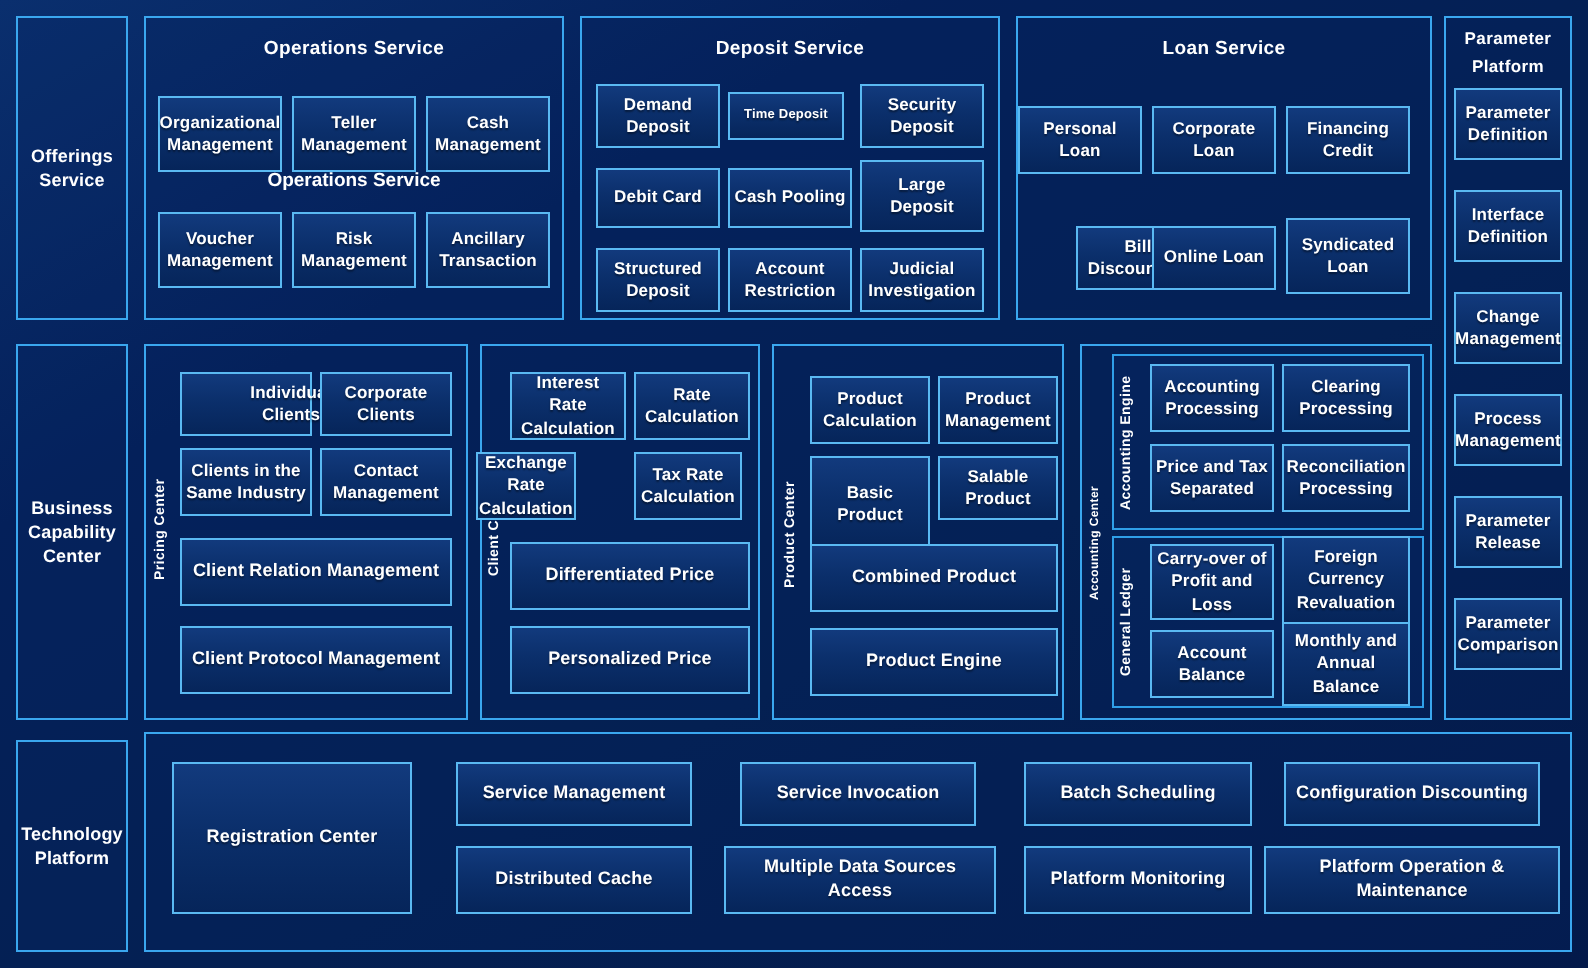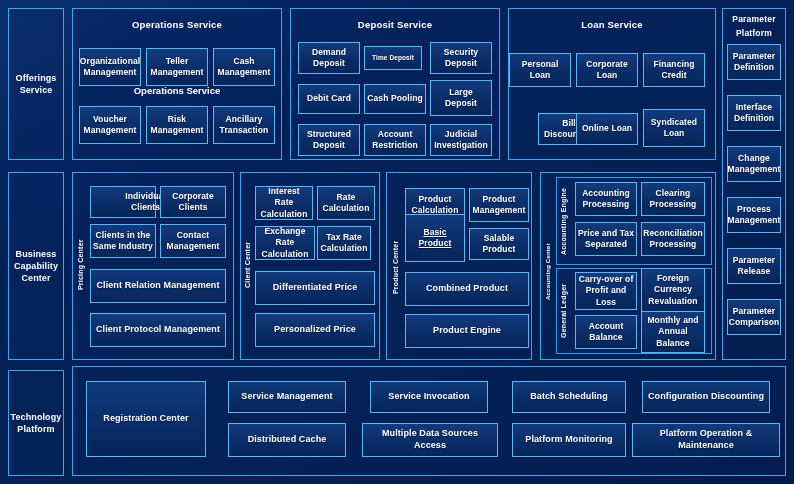--- a/index.html
+++ b/index.html
@@ -163,31 +163,31 @@
   <div class="cell" style="left:90px;  top:224px; width:66px; height:34px;">Clients in the Same Industry</div>
   <div class="cell" style="left:160px; top:224px; width:66px; height:34px;">Contact Management</div>
   <div class="cell wide" style="left:90px;  top:269px; width:136px; height:34px;">Client Relation Management</div>
   <div class="cell wide" style="left:90px;  top:313px; width:136px; height:34px;">Client Protocol Management</div>
 
   <div class="rowband" style="left:240px; top:172px; width:140px; height:188px;"></div>
   <div class="vlabel" style="left:242px; top:215px; width:11px; height:100px;">Client Center</div>
 
   <div class="cell" style="left:255px; top:186px; width:58px; height:34px;">Interest Rate Calculation</div>
   <div class="cell" style="left:317px; top:186px; width:58px; height:34px;">Rate Calculation</div>
-  <div class="cell" style="left:255px; top:226px; width:60px; height:34px;">Exchange Rate Calculation</div>
+  <div class="cell" style="left:238px; top:226px; width:50px; height:34px;">Exchange Rate Calculation</div>
   <div class="cell" style="left:317px; top:226px; width:54px; height:34px;">Tax Rate Calculation</div>
   <div class="cell wide" style="left:255px; top:271px; width:120px; height:34px;">Differentiated Price</div>
   <div class="cell wide" style="left:255px; top:313px; width:120px; height:34px;">Personalized Price</div>
 
   <div class="rowband" style="left:386px; top:172px; width:146px; height:188px;"></div>
   <div class="vlabel" style="left:390px; top:215px; width:11px; height:105px;">Product Center</div>
 
   <div class="cell" style="left:405px; top:188px; width:60px; height:34px;">Product Calculation</div>
   <div class="cell" style="left:469px; top:188px; width:60px; height:34px;">Product Management</div>
-  <div class="cell" style="left:405px; top:214px; width:60px; height:48px;text-decoration:underline;">Basic Product</div>
+  <div class="cell" style="left:405px; top:228px; width:60px; height:48px;">Basic Product</div>
   <div class="cell" style="left:469px; top:228px; width:60px; height:32px;">Salable Product</div>
   <div class="cell wide" style="left:405px; top:272px; width:124px; height:34px;">Combined Product</div>
   <div class="cell wide" style="left:405px; top:314px; width:124px; height:34px;">Product Engine</div>
 
   <div class="rowband" style="left:540px; top:172px; width:176px; height:188px;"></div>
   <div class="vlabel" style="left:543px; top:216px; width:10px; height:110px; font-size:6px;">Accounting Center</div>
 
   <div class="subgroup" style="left:556px; top:177px; width:156px; height:88px;"></div>
   <div class="vlabel" style="left:558px; top:182px; width:11px; height:78px;">Accounting Engine</div>
 

